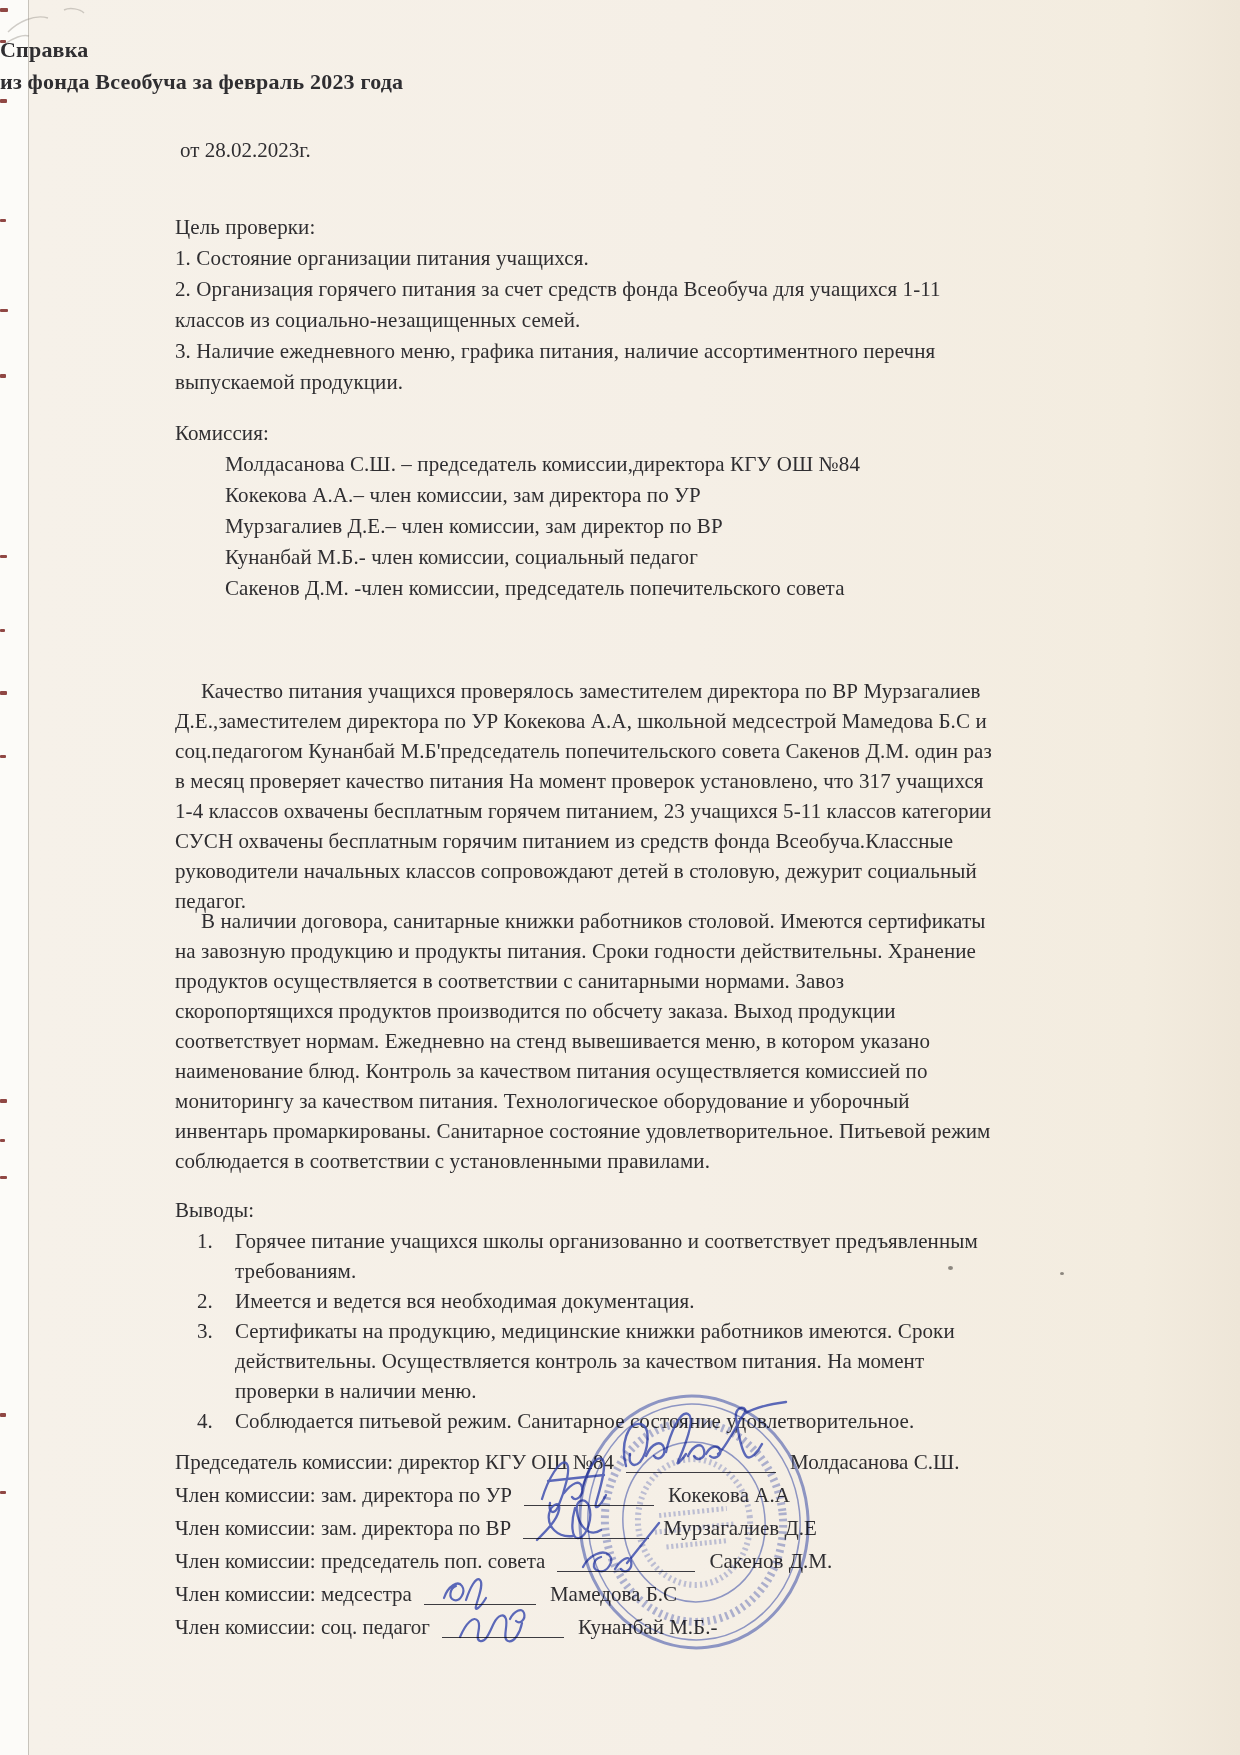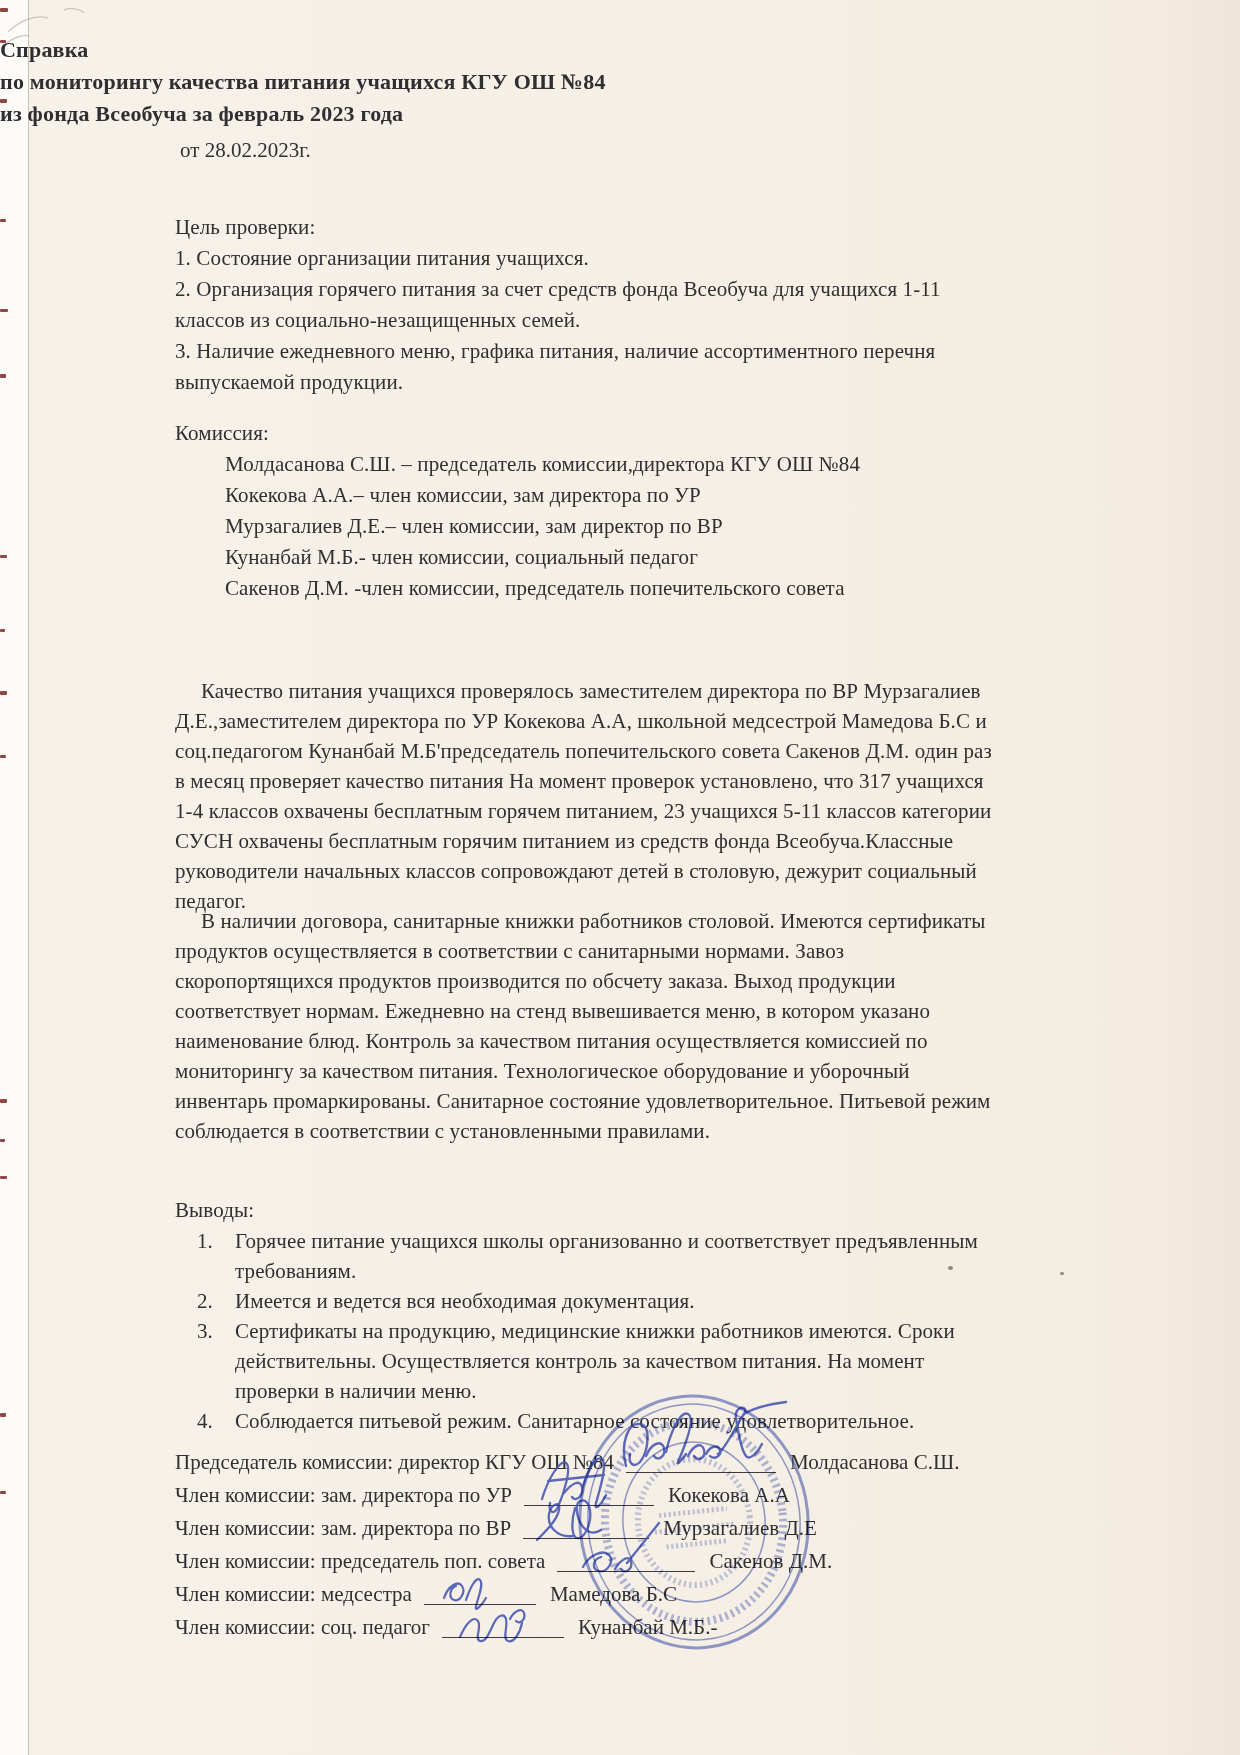--- a/index.html
+++ b/index.html
@@ -90,21 +90,20 @@
     <div class="mark" style="left:0;top:1139px;width:5px;height:3px"></div>
     <div class="mark" style="left:0;top:1176px;width:7px;height:3px"></div>
     <div class="mark" style="left:0;top:1413px;width:6px;height:4px"></div>
     <div class="mark" style="left:0;top:1491px;width:6px;height:3px"></div>
   </div>
   <div class="speck" style="left:948px;top:1266px;width:5px;height:4px"></div>
   <div class="speck" style="left:1060px;top:1272px;width:4px;height:3px"></div>
 
   <div class="abs title">
       <div class="ln">Справка</div>
-      <div class="ln">по мониторингу качества питания учащихся КГУ ОШ №84</div>
       <div class="ln">из фонда Всеобуча за февраль 2023 года</div>
     </div>
 
   <div class="abs date">от 28.02.2023г.</div>
 
   <div class="abs tblock goal">
     <div class="heading">Цель проверки:</div>
     <div>
         <div class="ln">1. Состояние организации питания учащихся.</div>
         <div class="ln">2. Организация горячего питания за счет средств фонда Всеобуча для учащихся 1-11</div>
@@ -130,20 +129,21 @@
       <div class="ln">Д.Е.,заместителем директора по УР Кокекова А.А, школьной медсестрой Мамедова Б.С и</div>
       <div class="ln">соц.педагогом Кунанбай М.Б'председатель попечительского совета Сакенов Д.М. один раз</div>
       <div class="ln">в месяц проверяет качество питания На момент проверок установлено, что  317 учащихся</div>
       <div class="ln">1-4 классов охвачены бесплатным горячем питанием, 23 учащихся 5-11 классов категории</div>
       <div class="ln">СУСН охвачены бесплатным горячим питанием из средств фонда Всеобуча.Классные</div>
       <div class="ln">руководители начальных классов сопровождают детей в столовую, дежурит социальный</div>
       <div class="ln">педагог.</div>
     </div>
   <div class="abs tblock para para2">
       <div class="ln">В наличии договора, санитарные книжки работников столовой. Имеются сертификаты</div>
+      <div class="ln">на завозную продукцию и продукты питания. Сроки годности действительны. Хранение</div>
       <div class="ln">продуктов осуществляется в соответствии с санитарными нормами. Завоз</div>
       <div class="ln">скоропортящихся продуктов производится по обсчету заказа. Выход продукции</div>
       <div class="ln">соответствует нормам. Ежедневно на стенд вывешивается меню, в котором указано</div>
       <div class="ln">наименование блюд. Контроль за качеством питания осуществляется комиссией по</div>
       <div class="ln">мониторингу за качеством питания. Технологическое оборудование и уборочный</div>
       <div class="ln">инвентарь промаркированы. Санитарное состояние удовлетворительное. Питьевой режим</div>
       <div class="ln">соблюдается в соответствии с установленными правилами.</div>
     </div>
 
   <div class="abs tblock conclusions">

